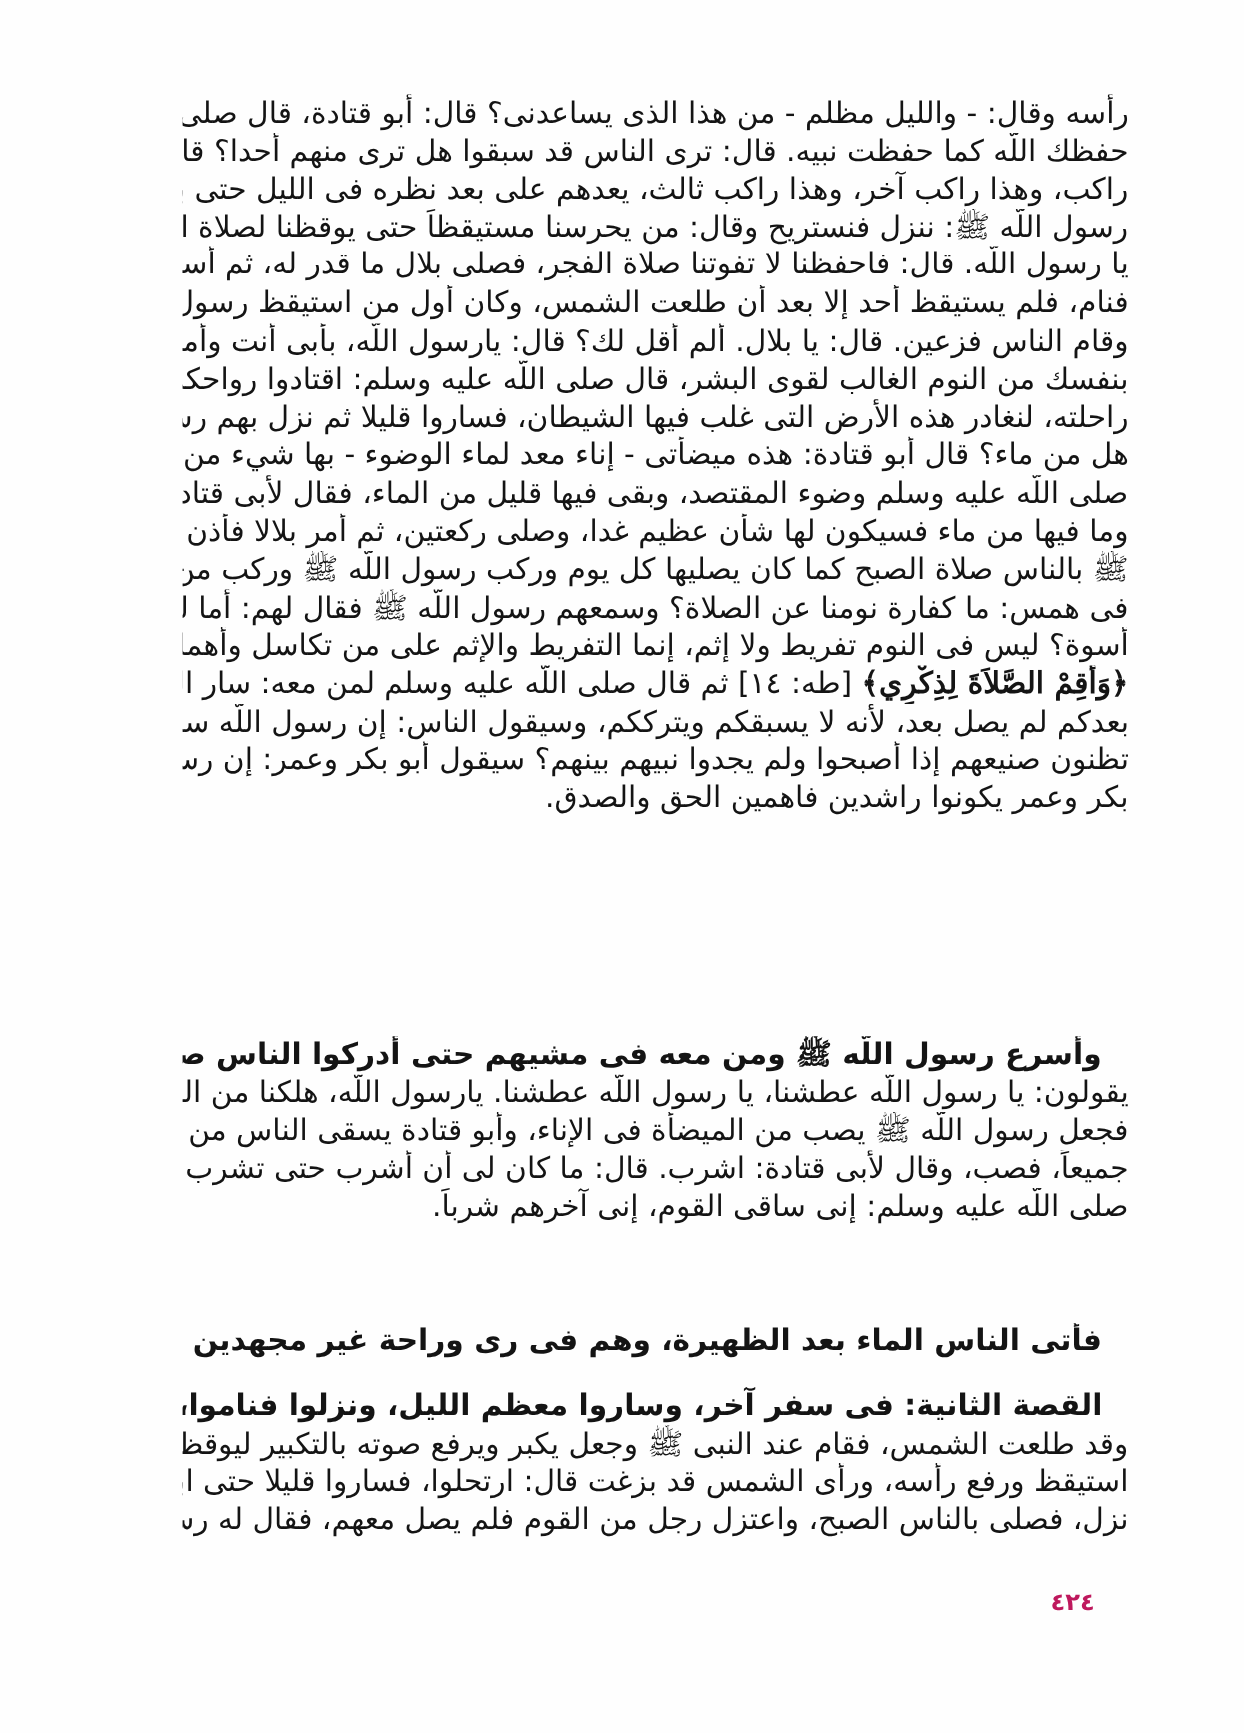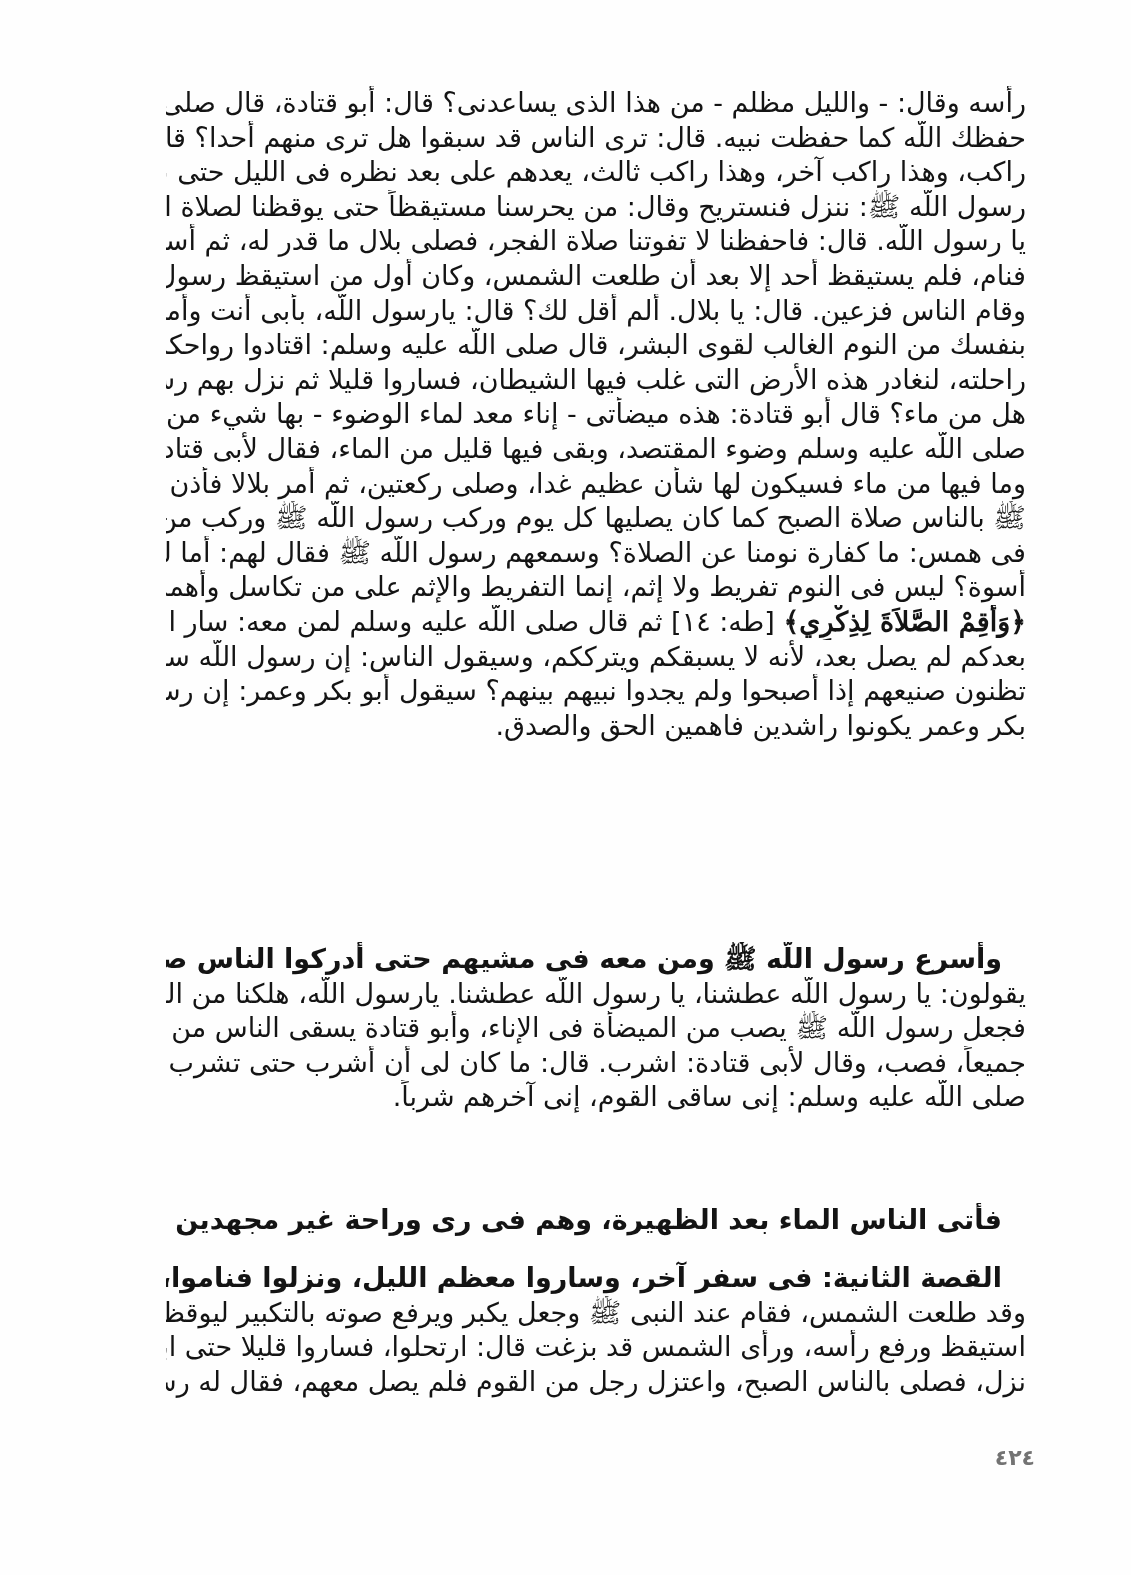--- a/index.html
+++ b/index.html
@@ -16,22 +16,22 @@
   }
   .line {
     display: block; height: 34.6px; white-space: nowrap;
     text-align: justify; text-align-last: justify; overflow: hidden;
   }
   .line.last { text-align-last: right; }
   .line.indent { padding-right: 24px; font-weight: bold; }
   .quran { font-weight: bold; font-family: "DejaVu Serif", serif; }
   .page-number {
     position: absolute; left: 955px; top: 1445px; width: 80px;
-    direction: rtl; text-align: right;
-    font-family: "DejaVu Sans", sans-serif; font-size: 22px; font-weight: bold; color: #737373;
+    direction: rtl; text-align: left;
+    font-family: "DejaVu Sans", sans-serif; font-size: 22px; font-weight: bold; color: #be185d;
   }
 </style>
 </head>
 <body>
 
 <div class="page">
 
   <div class="text-block" style="top:86px;">
     <span class="line">رأسه وقال: - والليل مظلم - من هذا الذى يساعدنى؟ قال: أبو قتادة، قال صلى اللَّه عليه وسلم:</span>
     <span class="line">حفظك اللَّه كما حفظت نبيه. قال: ترى الناس قد سبقوا هل ترى منهم أحدا؟ قال أبو قتادة: هذا</span>

